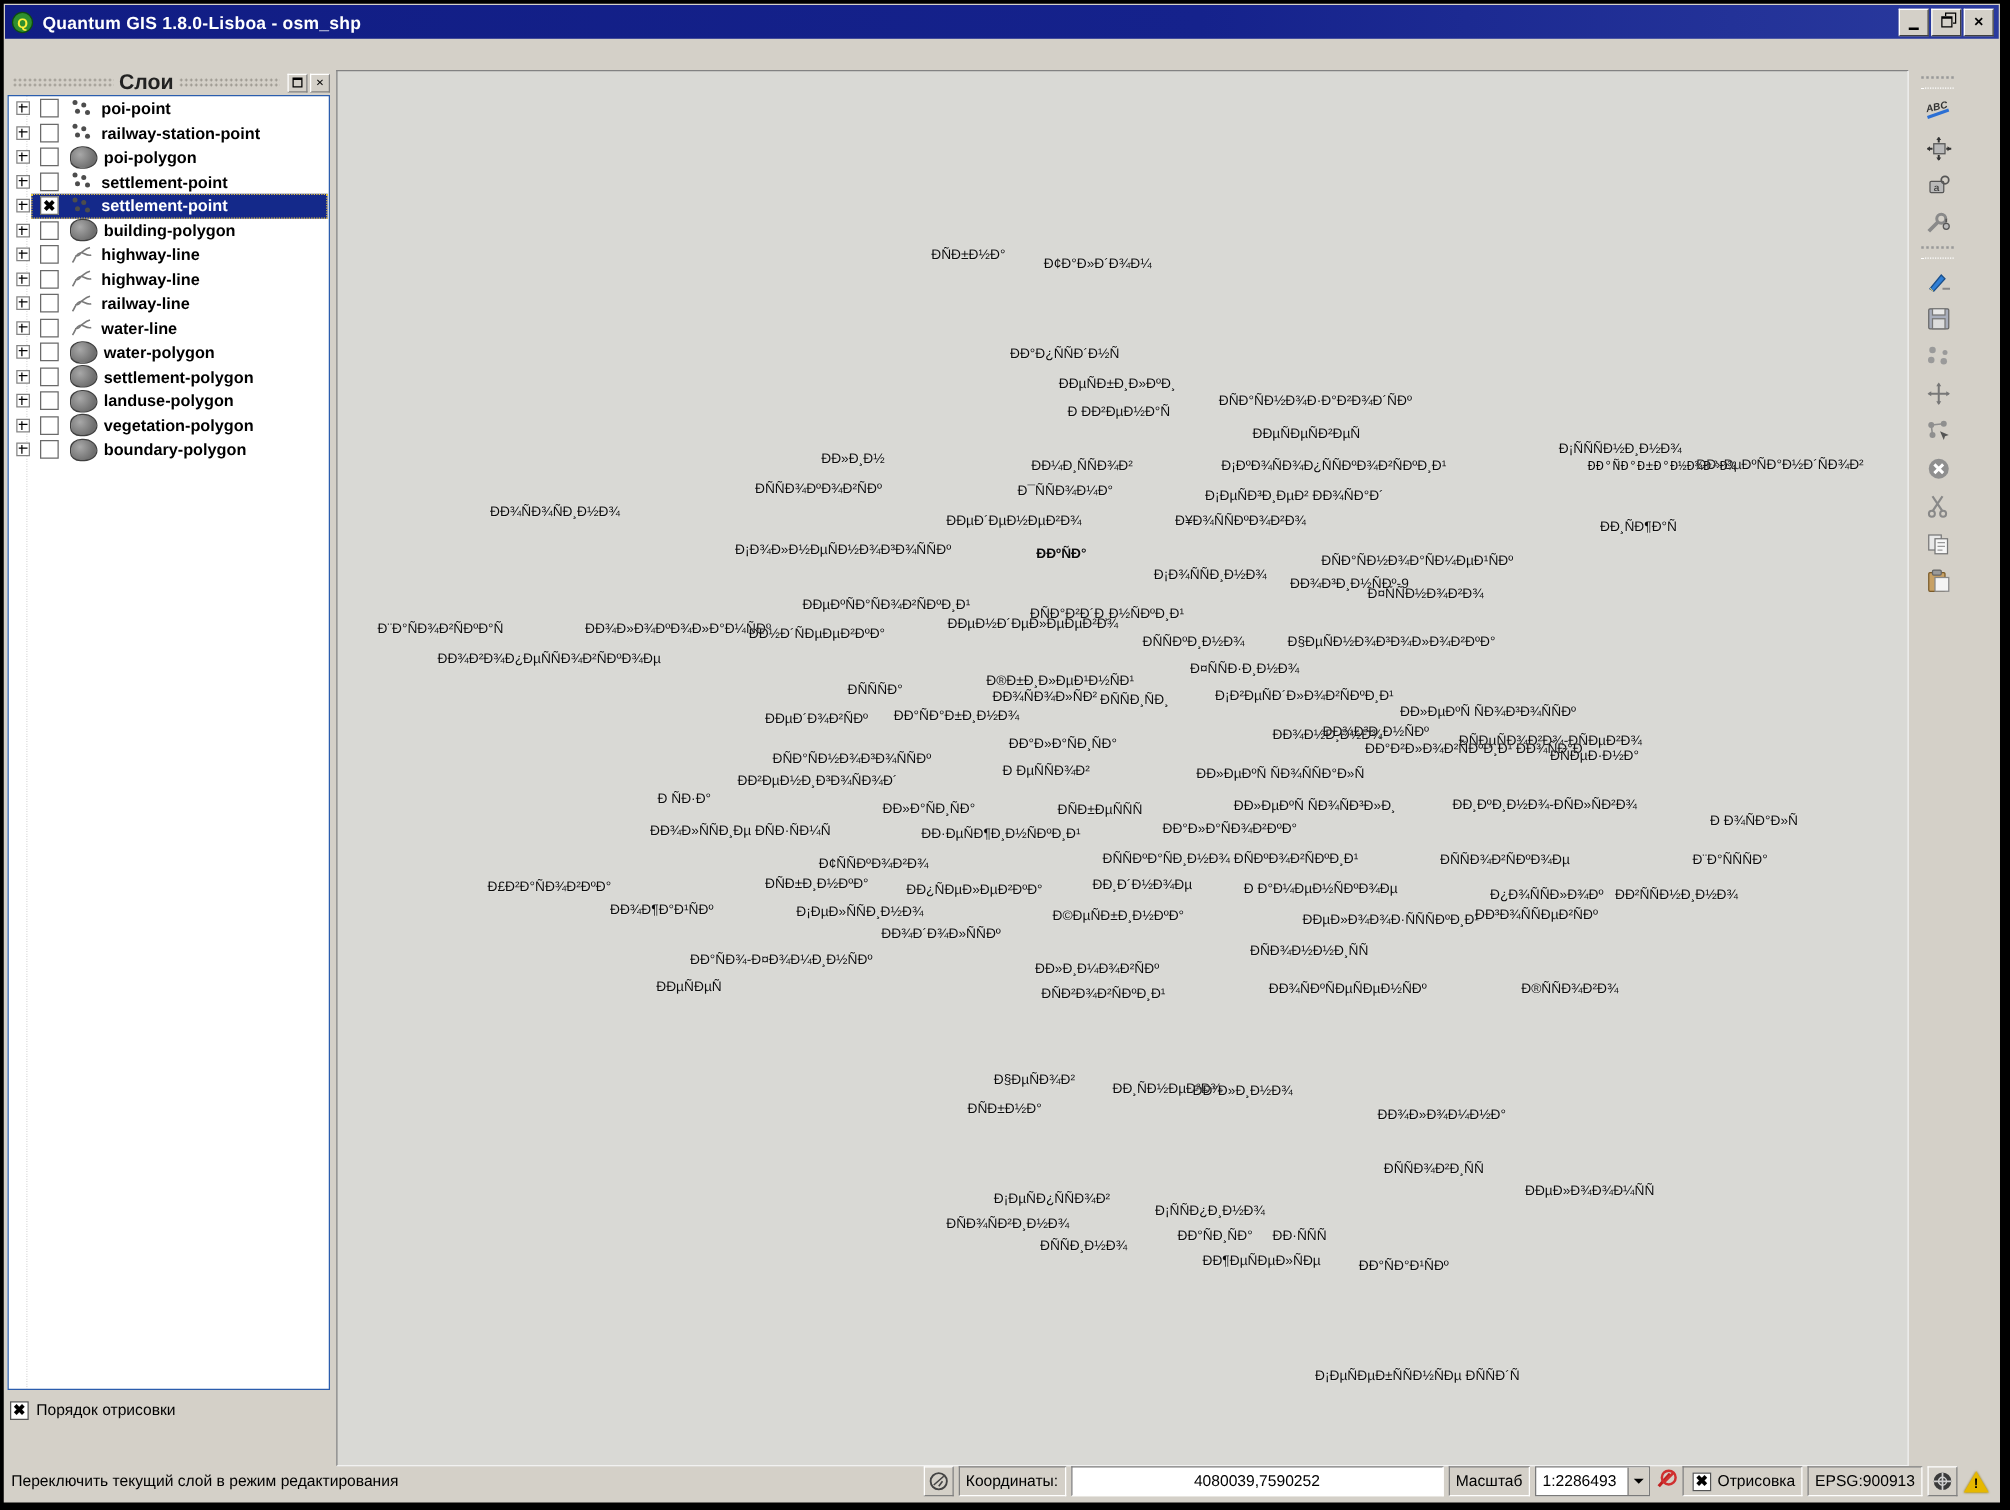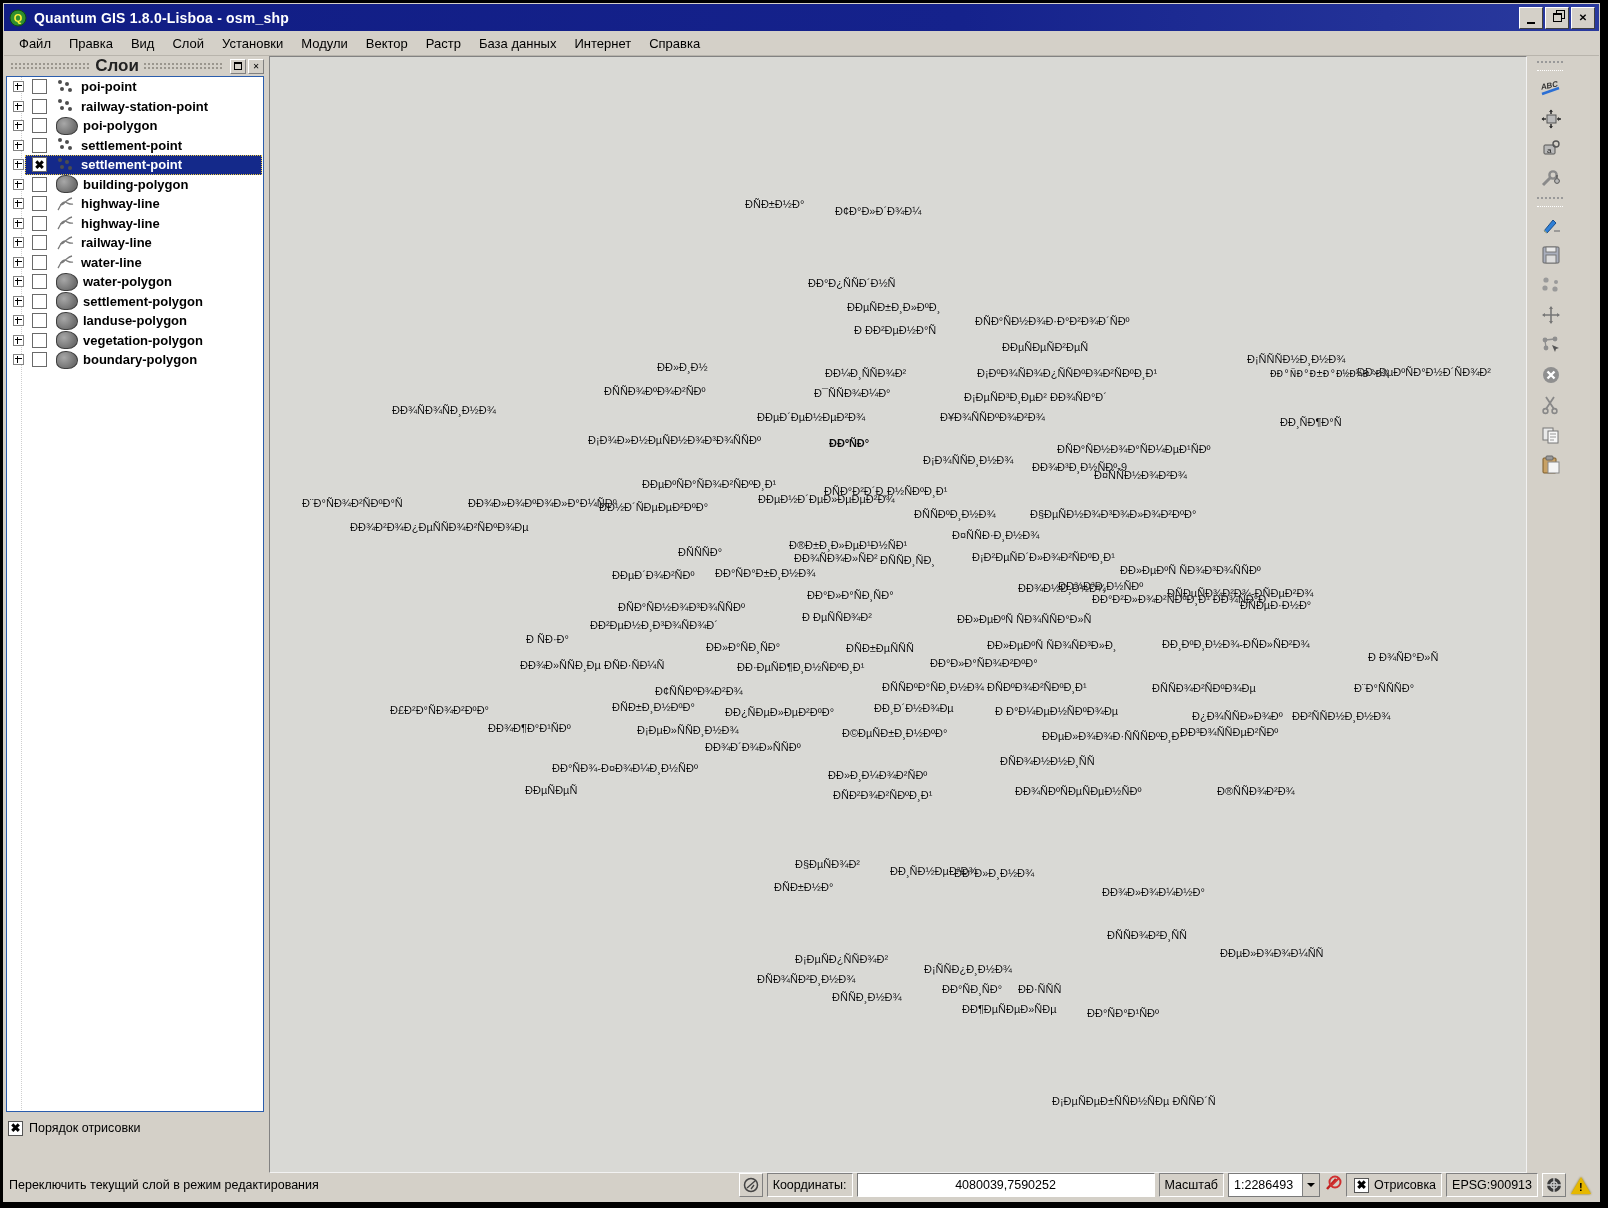--- a/index.html
+++ b/index.html
@@ -113,33 +113,20 @@
       <span class="wbtn">
           <span class="mini"></span>
         </span>
       <span class="wbtn">
           <span class="rest"></span>
         </span>
       <span class="wbtn">✕</span>
     </span>
   </div>
 
-  <div class="menubar" id="menubar">
-      <span class="menu-item">Файл</span>
-      <span class="menu-item">Правка</span>
-      <span class="menu-item">Вид</span>
-      <span class="menu-item">Слой</span>
-      <span class="menu-item">Установки</span>
-      <span class="menu-item">Модули</span>
-      <span class="menu-item">Вектор</span>
-      <span class="menu-item">Растр</span>
-      <span class="menu-item">База данных</span>
-      <span class="menu-item">Интернет</span>
-      <span class="menu-item">Справка</span>
-    </div>
 
   <div class="leftcol">
     <div class="dock-header">
       <span class="dock-tex"></span>
       <span class="dock-title">Слои</span>
       <span class="dock-tex"></span>
       <span class="dock-btn">
           <span class="float"></span>
         </span>
       <span class="dock-btn">✕</span>

